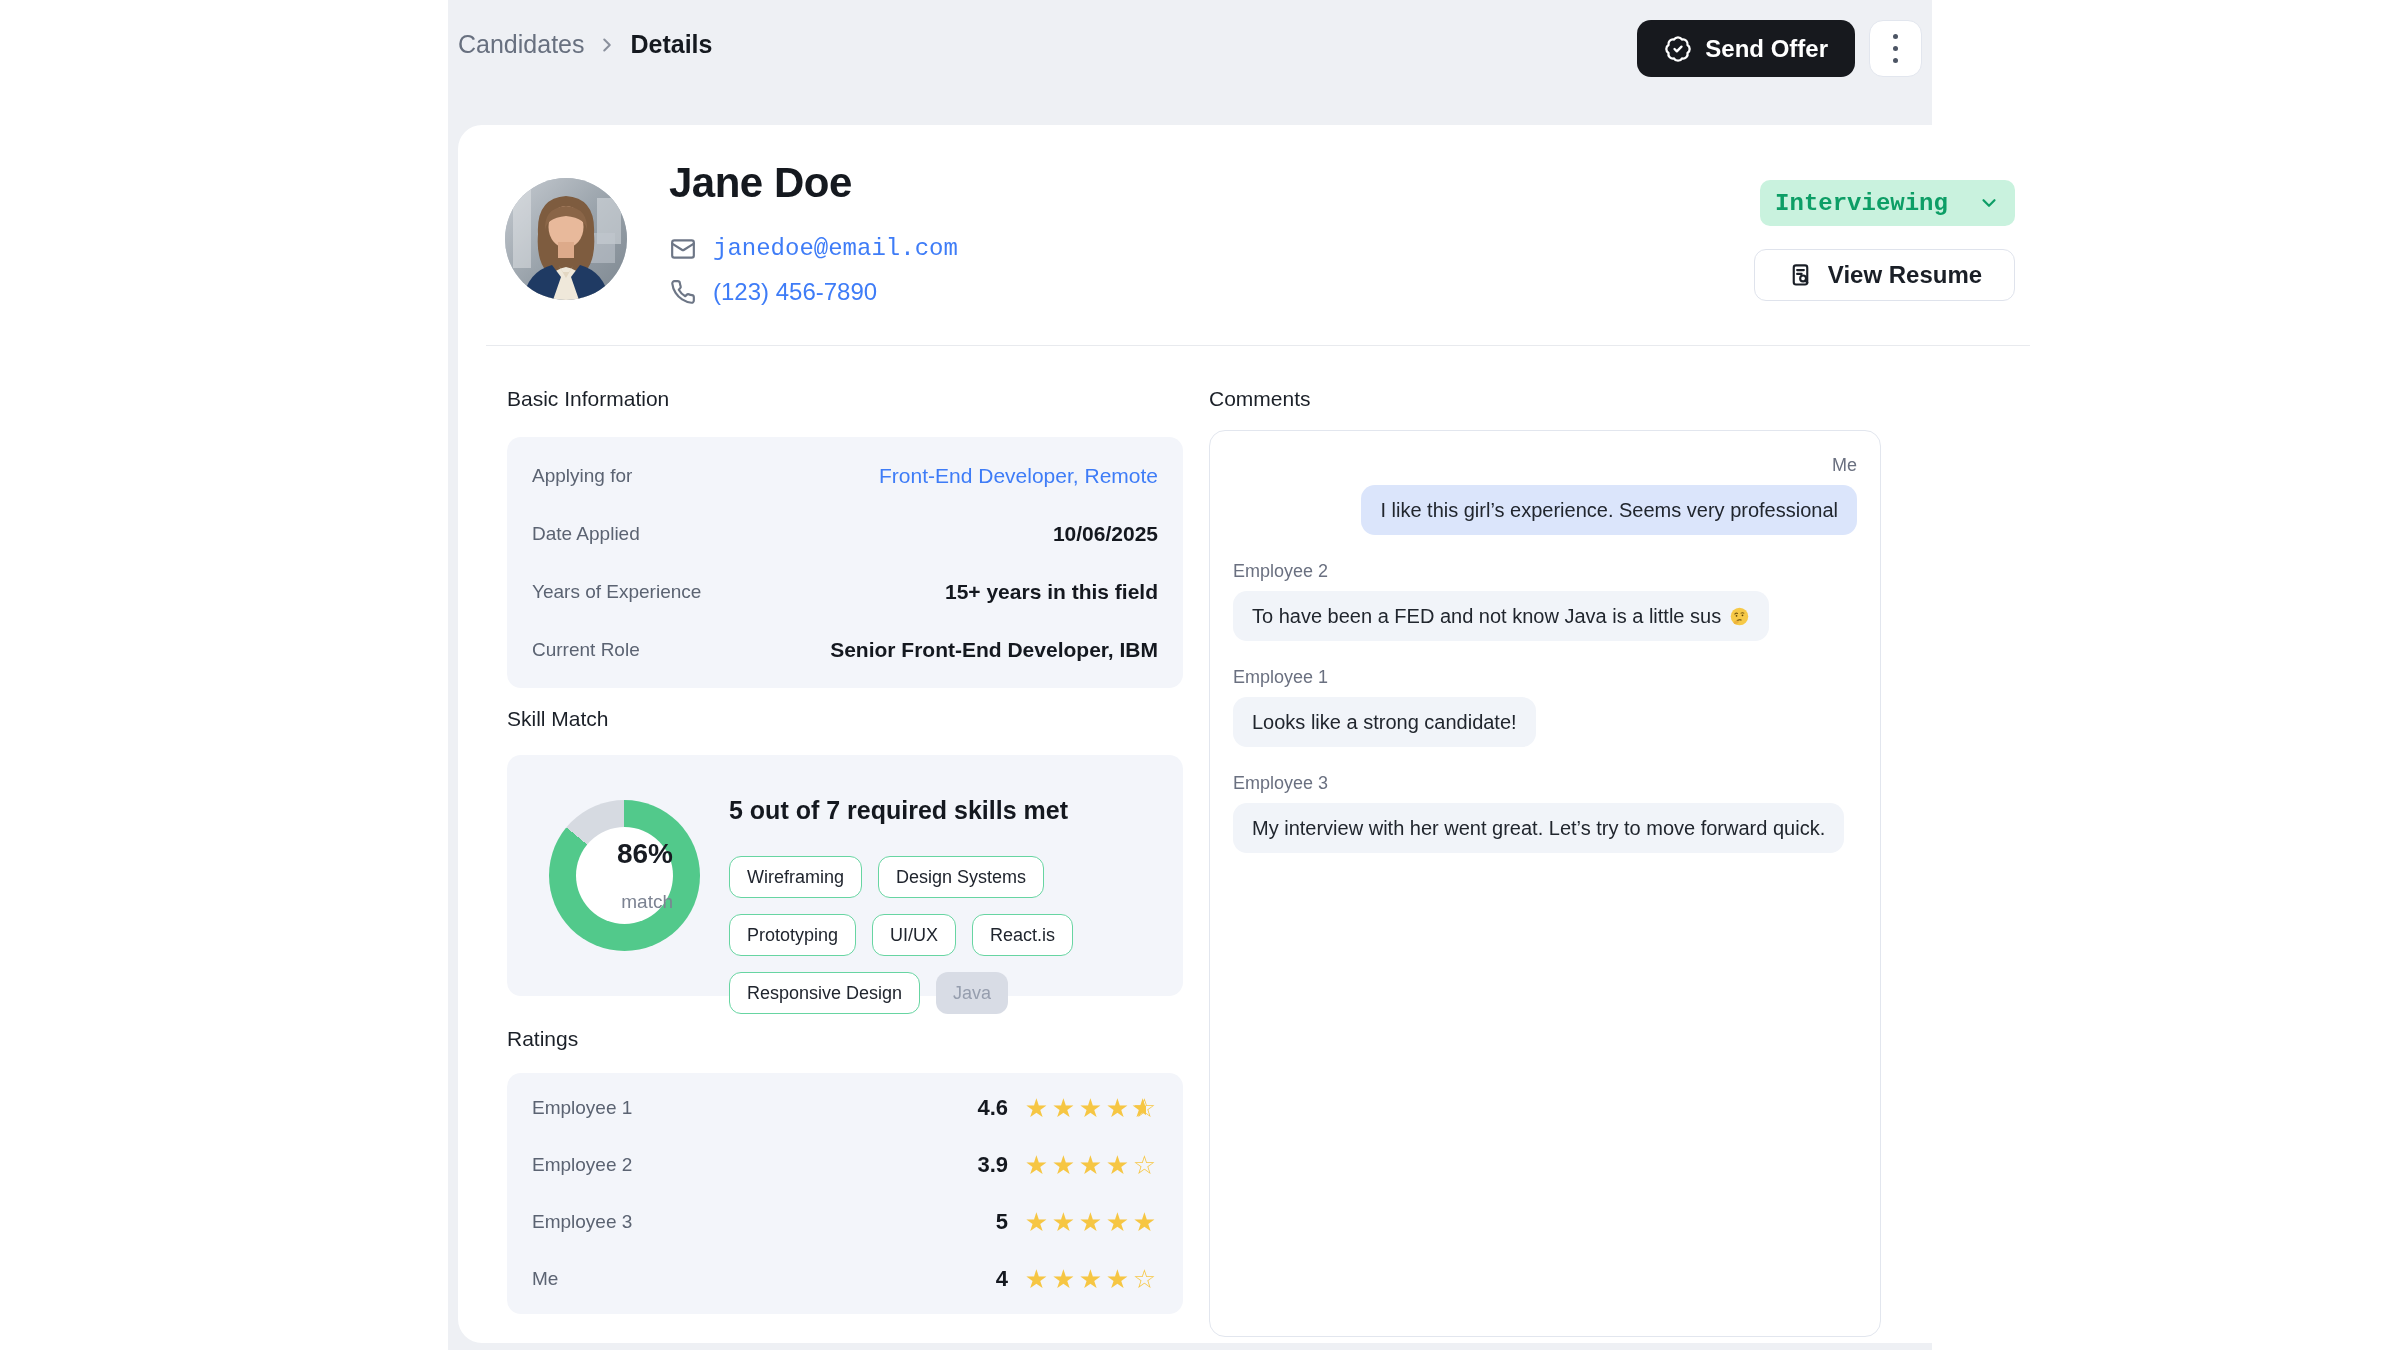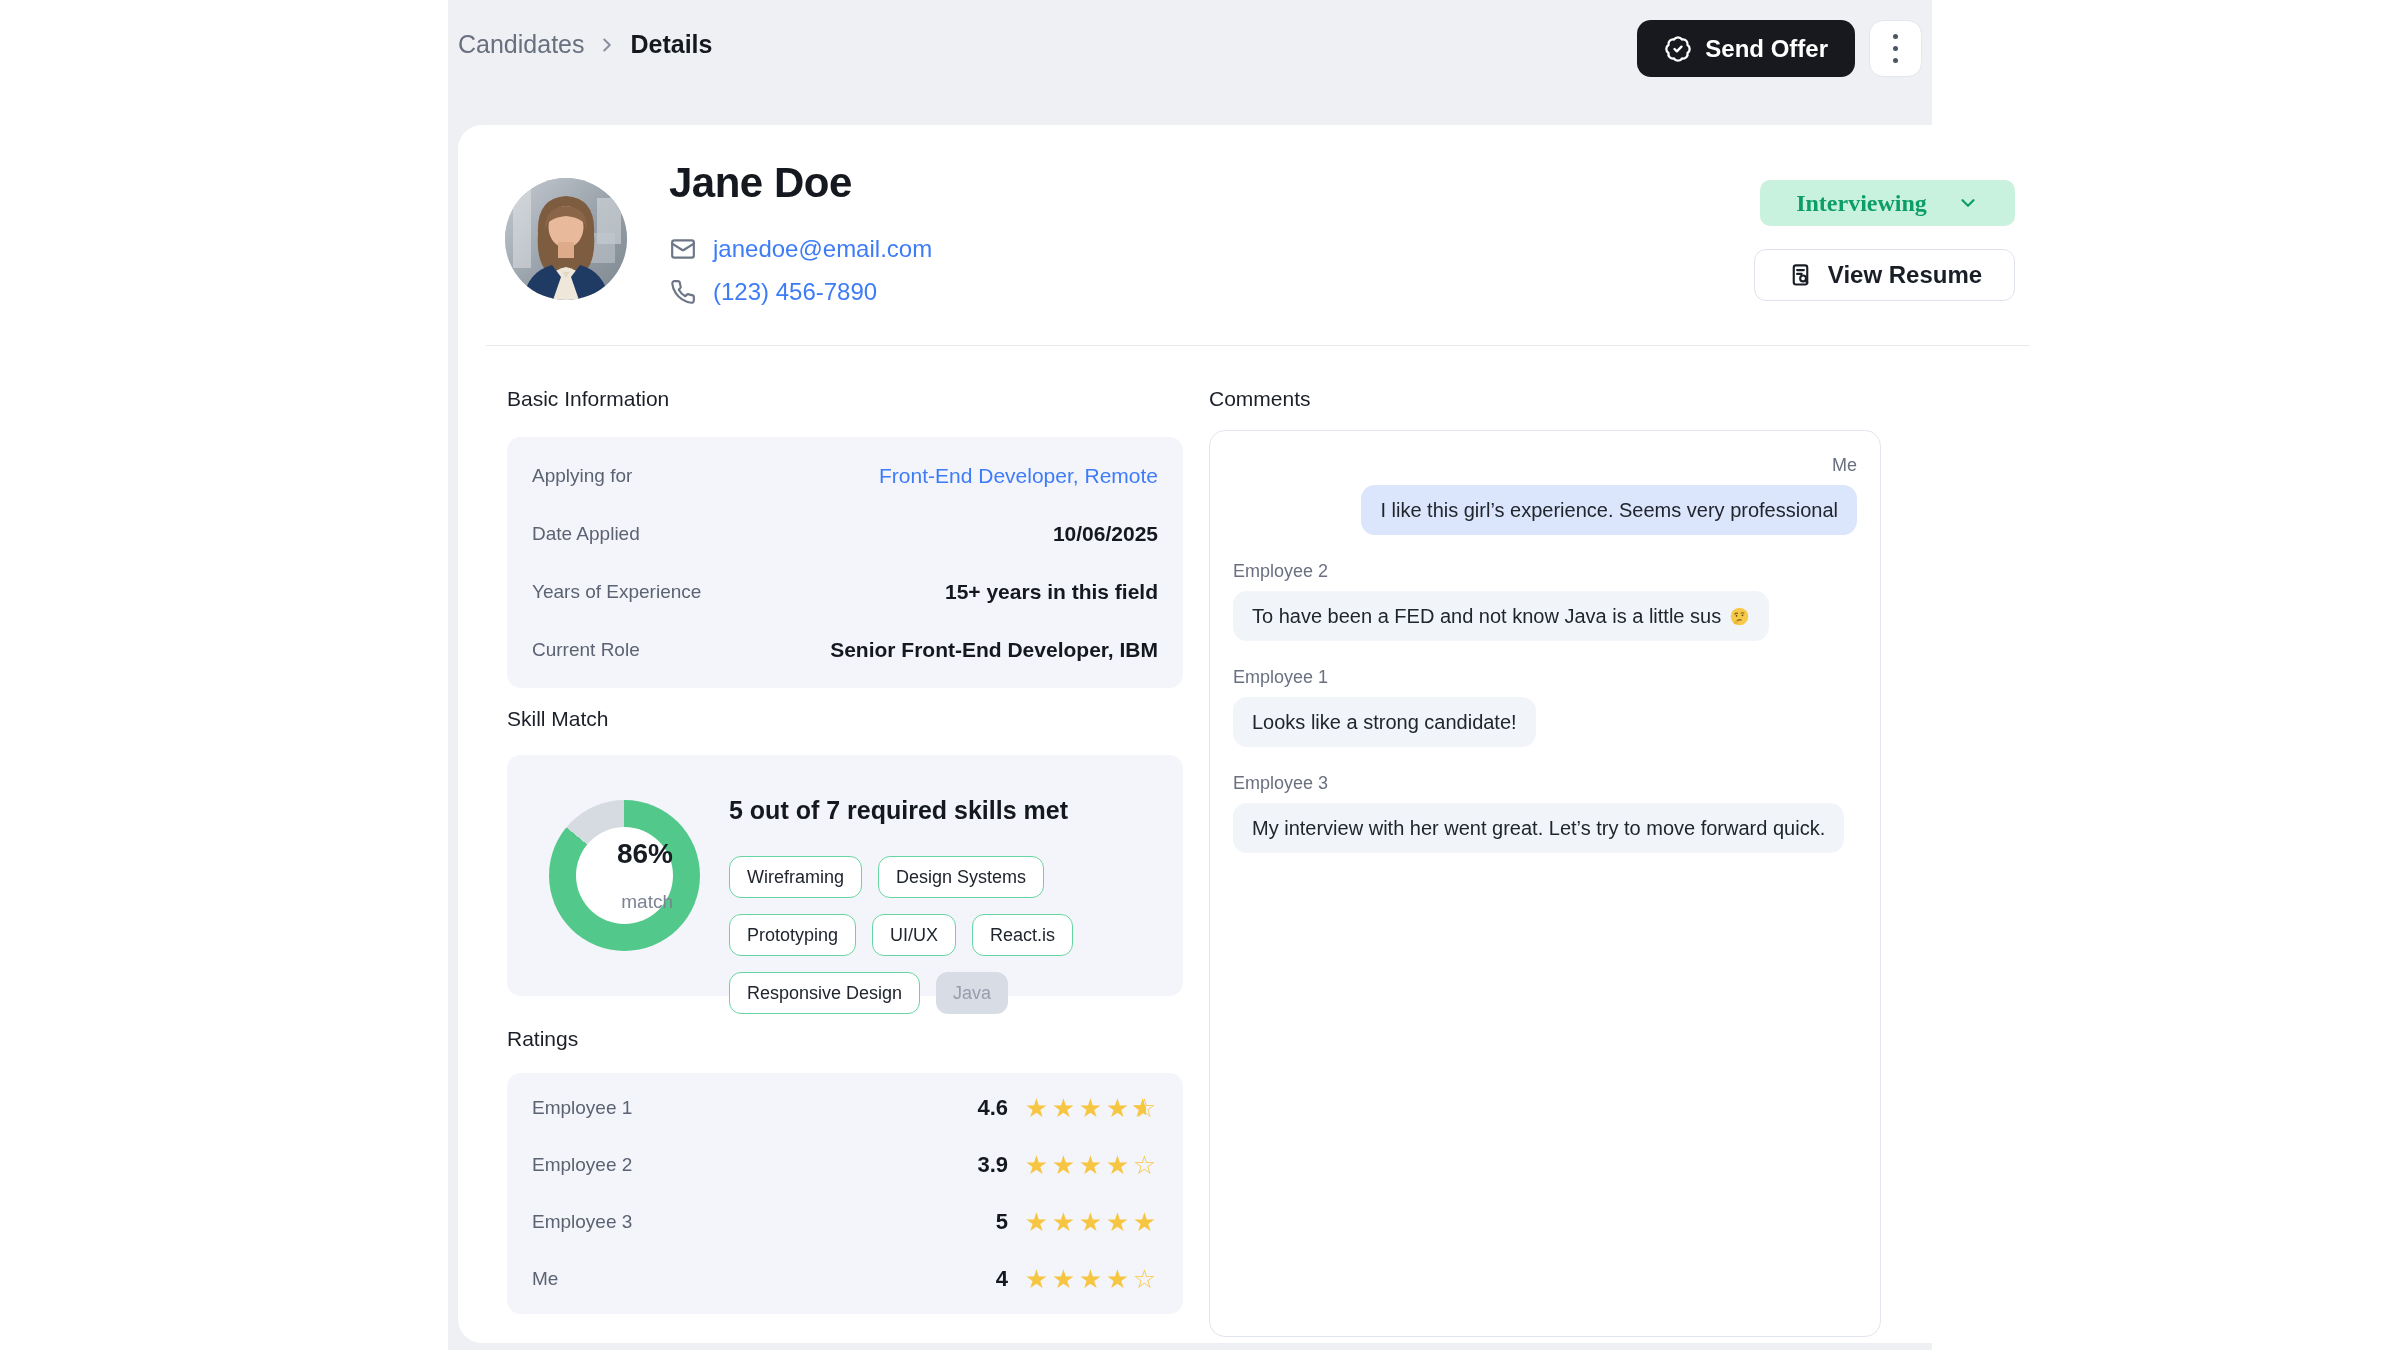--- a/index.html
+++ b/index.html
@@ -33,28 +33,28 @@
     border:1px solid var(--border); border-radius:14px; display:flex; align-items:center; justify-content:center;
     flex-direction:column; gap:7px; cursor:pointer;}
   .kebab-btn i{width:5px;height:5px;border-radius:50%;background:#4c5564;display:block;}
 
   
   .main-card{position:absolute; left:458px; top:125px; width:1596px; height:1218px; background:var(--card-bg); border-radius:24px;}
 
   .avatar{position:absolute; left:47px; top:53px; width:122px; height:122px; border-radius:50%; overflow:hidden; background:#b8bfc8;}
   .candidate-name{position:absolute; left:211px; top:34px; font-size:42px; font-weight:700; letter-spacing:-0.5px;}
   .contact-row{position:absolute; left:212px; display:flex; align-items:center; gap:17px; font-size:24px; color:var(--link-blue);}
-  .contact-row.email{top:110px;}
+  .contact-row.email{top:110px;font-family:Liberation Mono, monospace;}
   .contact-row.phone{top:153px;justify-content:space-between;}
   .contact-row svg{flex:0 0 auto;}
   .contact-link{color:var(--link-blue); text-decoration:none; cursor:pointer;}
 
   .status-pill{position:absolute; right:39px; top:55px; width:255px; height:46px; background:var(--pill-green-bg);
     border:none; border-radius:10px; display:flex; align-items:center; justify-content:center; gap:30px;
-    color:var(--pill-green-text); font-size:24px; font-weight:700; font-family:Liberation Serif, serif; cursor:pointer;}
+    color:var(--pill-green-text); font-size:24px; font-weight:700; font-family:Liberation Mono, monospace; cursor:pointer;}
   .view-resume{position:absolute; right:39px; top:124px; width:261px; height:52px; background:#fff;
     border:1px solid #dfe3ec; border-radius:12px; display:flex; align-items:center; justify-content:center; gap:14px;
     font-size:24px; font-weight:600; color:#1a1f27; font-family:inherit; cursor:pointer;}
 
   .profile-divider{position:absolute; left:28px; right:24px; top:220px; height:1px; background:#e8eaee;}
 
   .col-left{position:absolute; left:49px; top:252px; width:676px;}
   .col-right{position:absolute; left:751px; top:252px; width:676px;}
   .section-title{position:absolute; font-size:21px; font-weight:500; color:#1b2028;}
 

